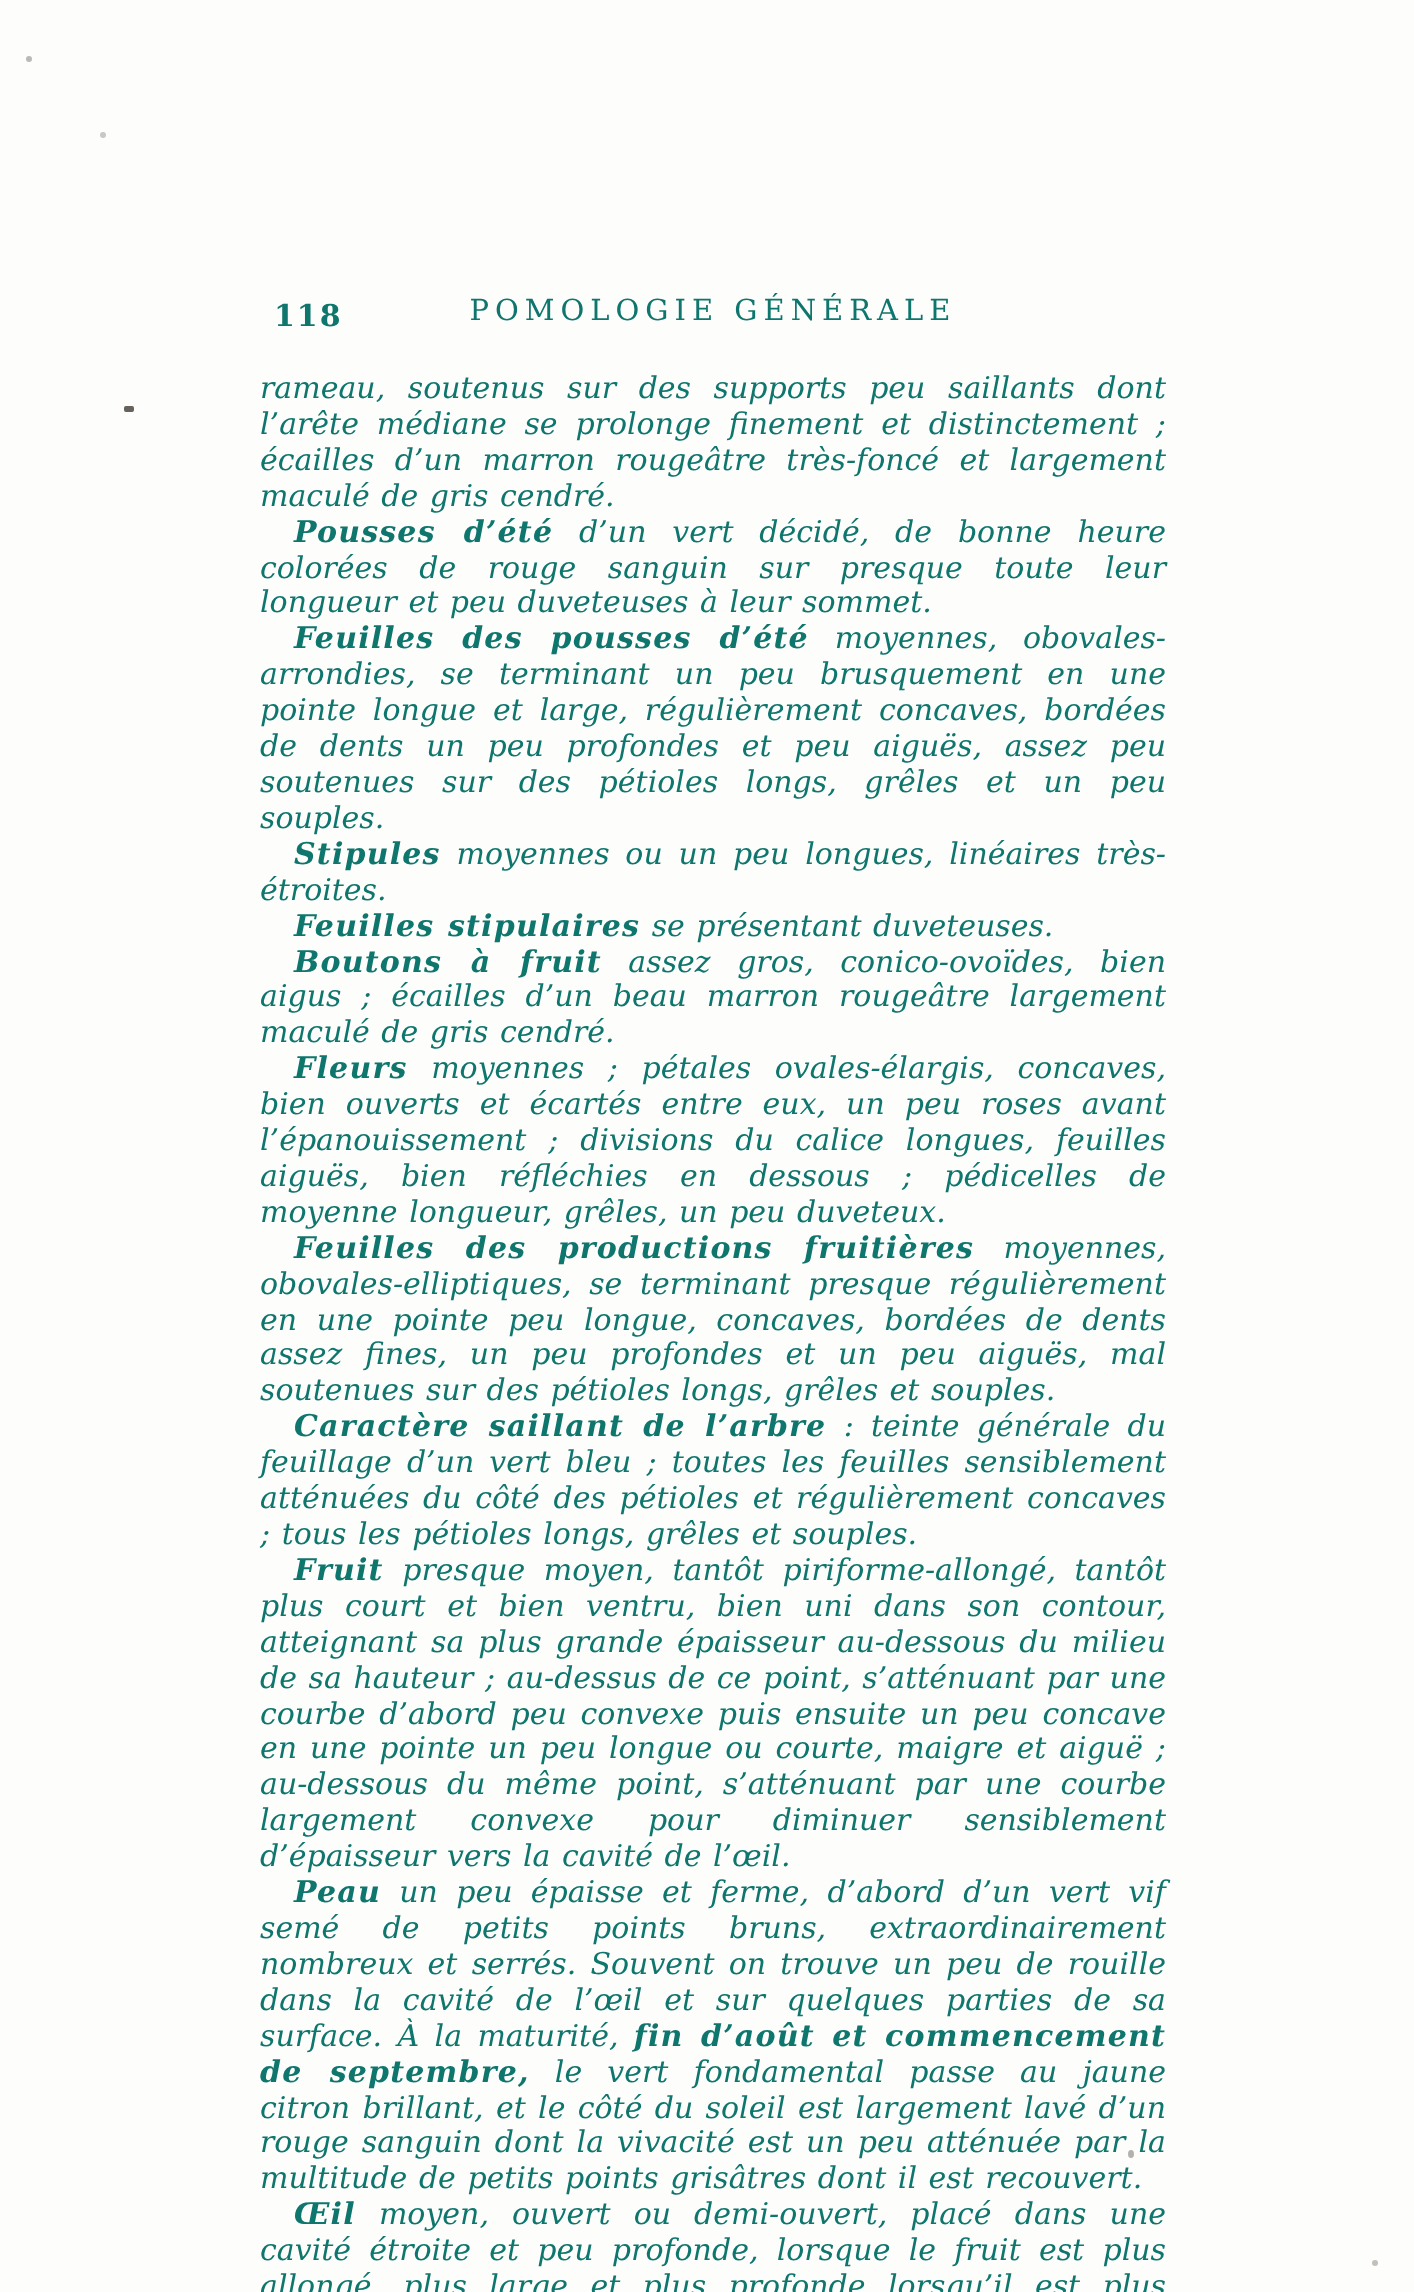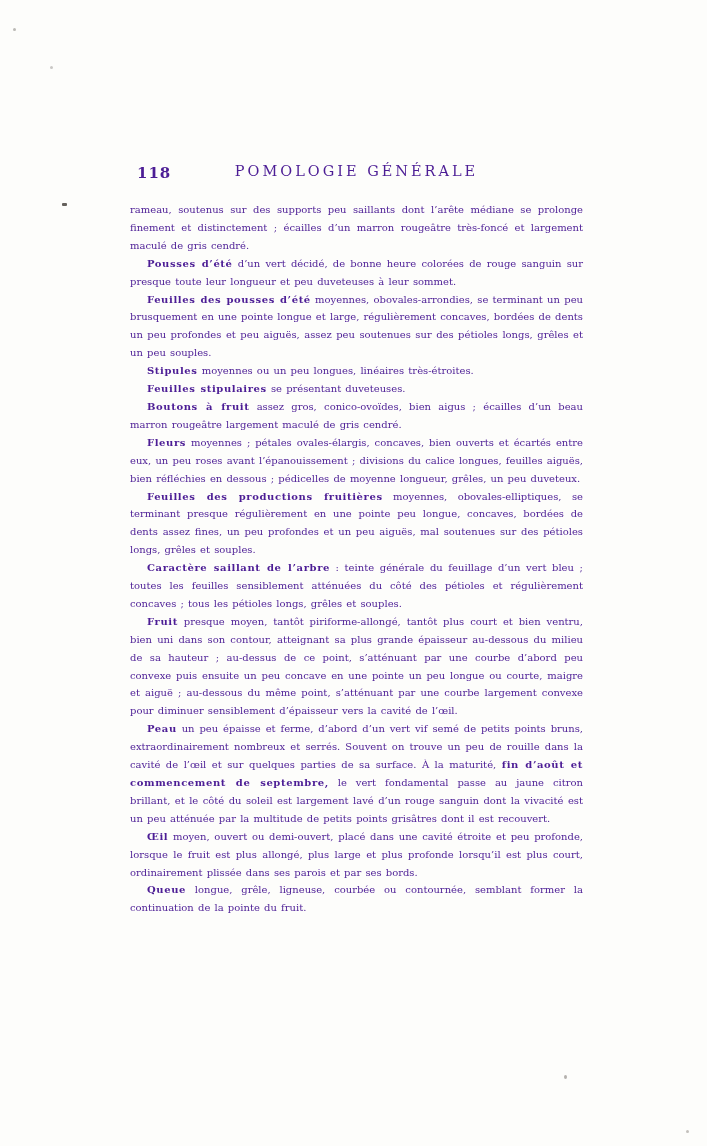--- a/index.html
+++ b/index.html
@@ -3,21 +3,21 @@
 <meta charset="utf-8">
 <style>
   html, body { margin: 0; padding: 0; background: #ffffff; }
   .page {
     position: relative;
     width: 707px;
     height: 1146px;
     background: #fdfdfb;
     overflow: hidden;
     font-family: "DejaVu Serif", "Liberation Serif", serif;
-    color: #4c1d95;
+    color: #0f766e;
   }
   .content {
     position: absolute;
     left: 130px;
     top: 148px;
     width: 453px;
   }
   .page-header {
     position: relative;
     height: 22px;
@@ -25,33 +25,34 @@
   }
   .page-number {
     position: absolute;
     left: 7px;
     top: 1px;
     font-size: 15px;
     font-weight: bold;
     letter-spacing: 1px;
   }
   .running-title {
-    margin: 15px;
+    margin: 0;
     text-align: center;
     font-size: 14.5px;
     font-weight: normal;
     letter-spacing: 3px;
     white-space: nowrap;
   }
   .text-block p.para {
     margin: 0;
-    font-size: 10px;
+    font-size: 15px;
     line-height: 17.9px;
     text-align: justify;
     word-spacing: 1px;
+    font-style: italic;
   }
   .text-block p.para.indent { text-indent: 17px; }
   .lead {
     font-weight: bold;
     letter-spacing: 0.6px;
   }
   .speck {
     position: absolute;
     background: #6b6560;
     border-radius: 50%;

